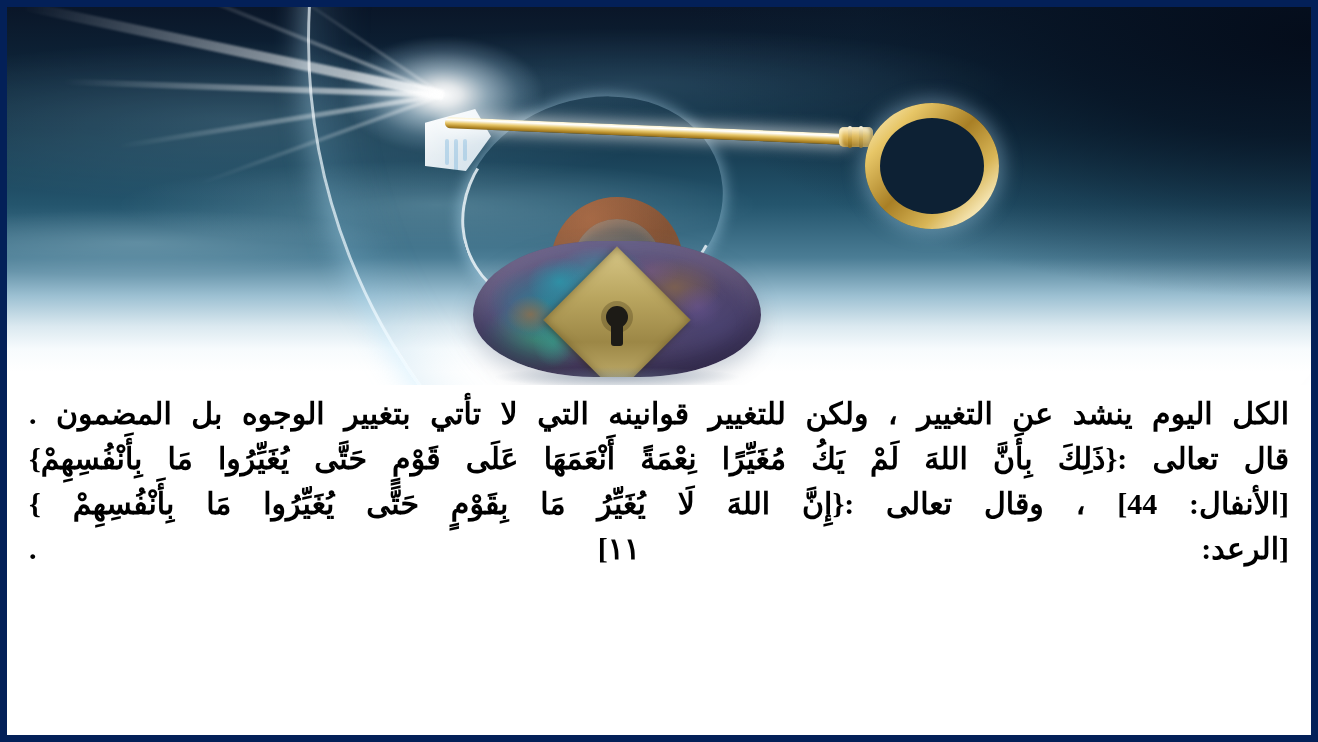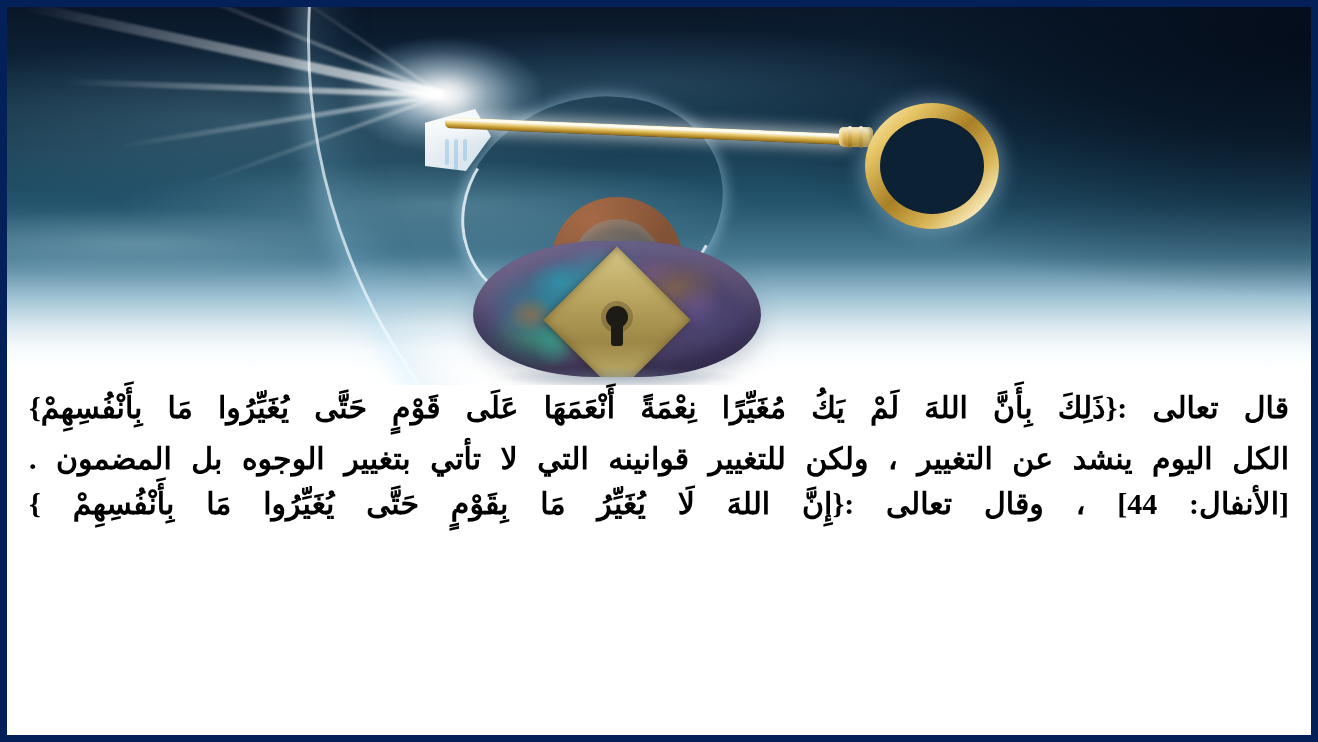--- a/index.html
+++ b/index.html
@@ -396,21 +396,22 @@
       <div class="lock-shackle"></div>
       <div class="lock-body">
         <div class="lock-plate"></div>
         <div class="lock-keyhole"></div>
       </div>
       <div class="lock-shadow"></div>
     </div>
   </div>
 
   <div class="body">
+    <p class="para first">الكل اليوم ينشد عن التغيير ، ولكن للتغيير قوانينه التي لا تأتي بتغيير الوجوه بل المضمون .</p>
+
     <p class="para">قال تعالى :{ذَلِكَ بِأَنَّ اللهَ لَمْ يَكُ مُغَيِّرًا نِعْمَةً أَنْعَمَهَا عَلَى قَوْمٍ حَتَّى يُغَيِّرُوا مَا بِأَنْفُسِهِمْ}</p>
 
-    <p class="para first">الكل اليوم ينشد عن التغيير ، ولكن للتغيير قوانينه التي لا تأتي بتغيير الوجوه بل المضمون .</p>
-
     <p class="para">[الأنفال: 44] ، وقال تعالى :{إِنَّ اللهَ لَا يُغَيِّرُ مَا بِقَوْمٍ حَتَّى يُغَيِّرُوا مَا بِأَنْفُسِهِمْ }</p>
 
+    <p class="para last-line">[الرعد: ١١] .</p>
   </div>
 
 </div>
 
 </body></html>

